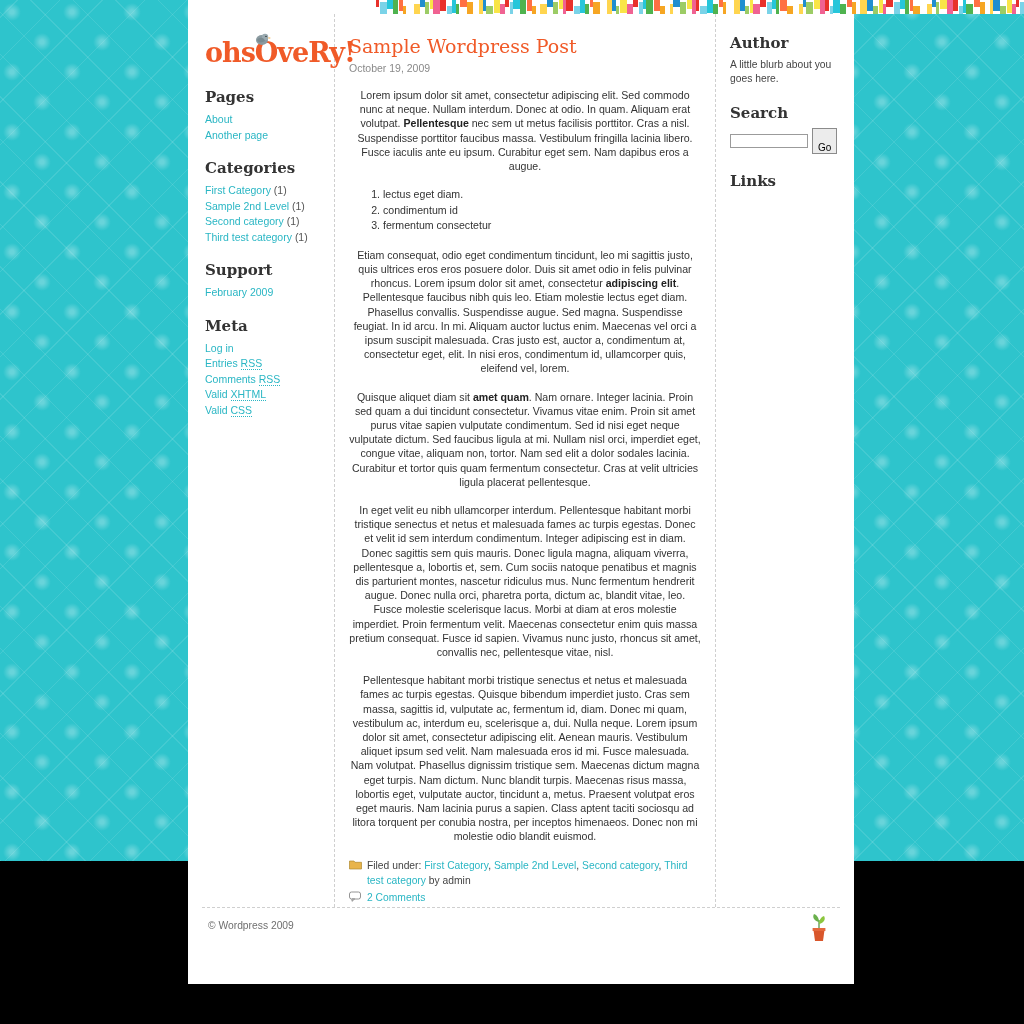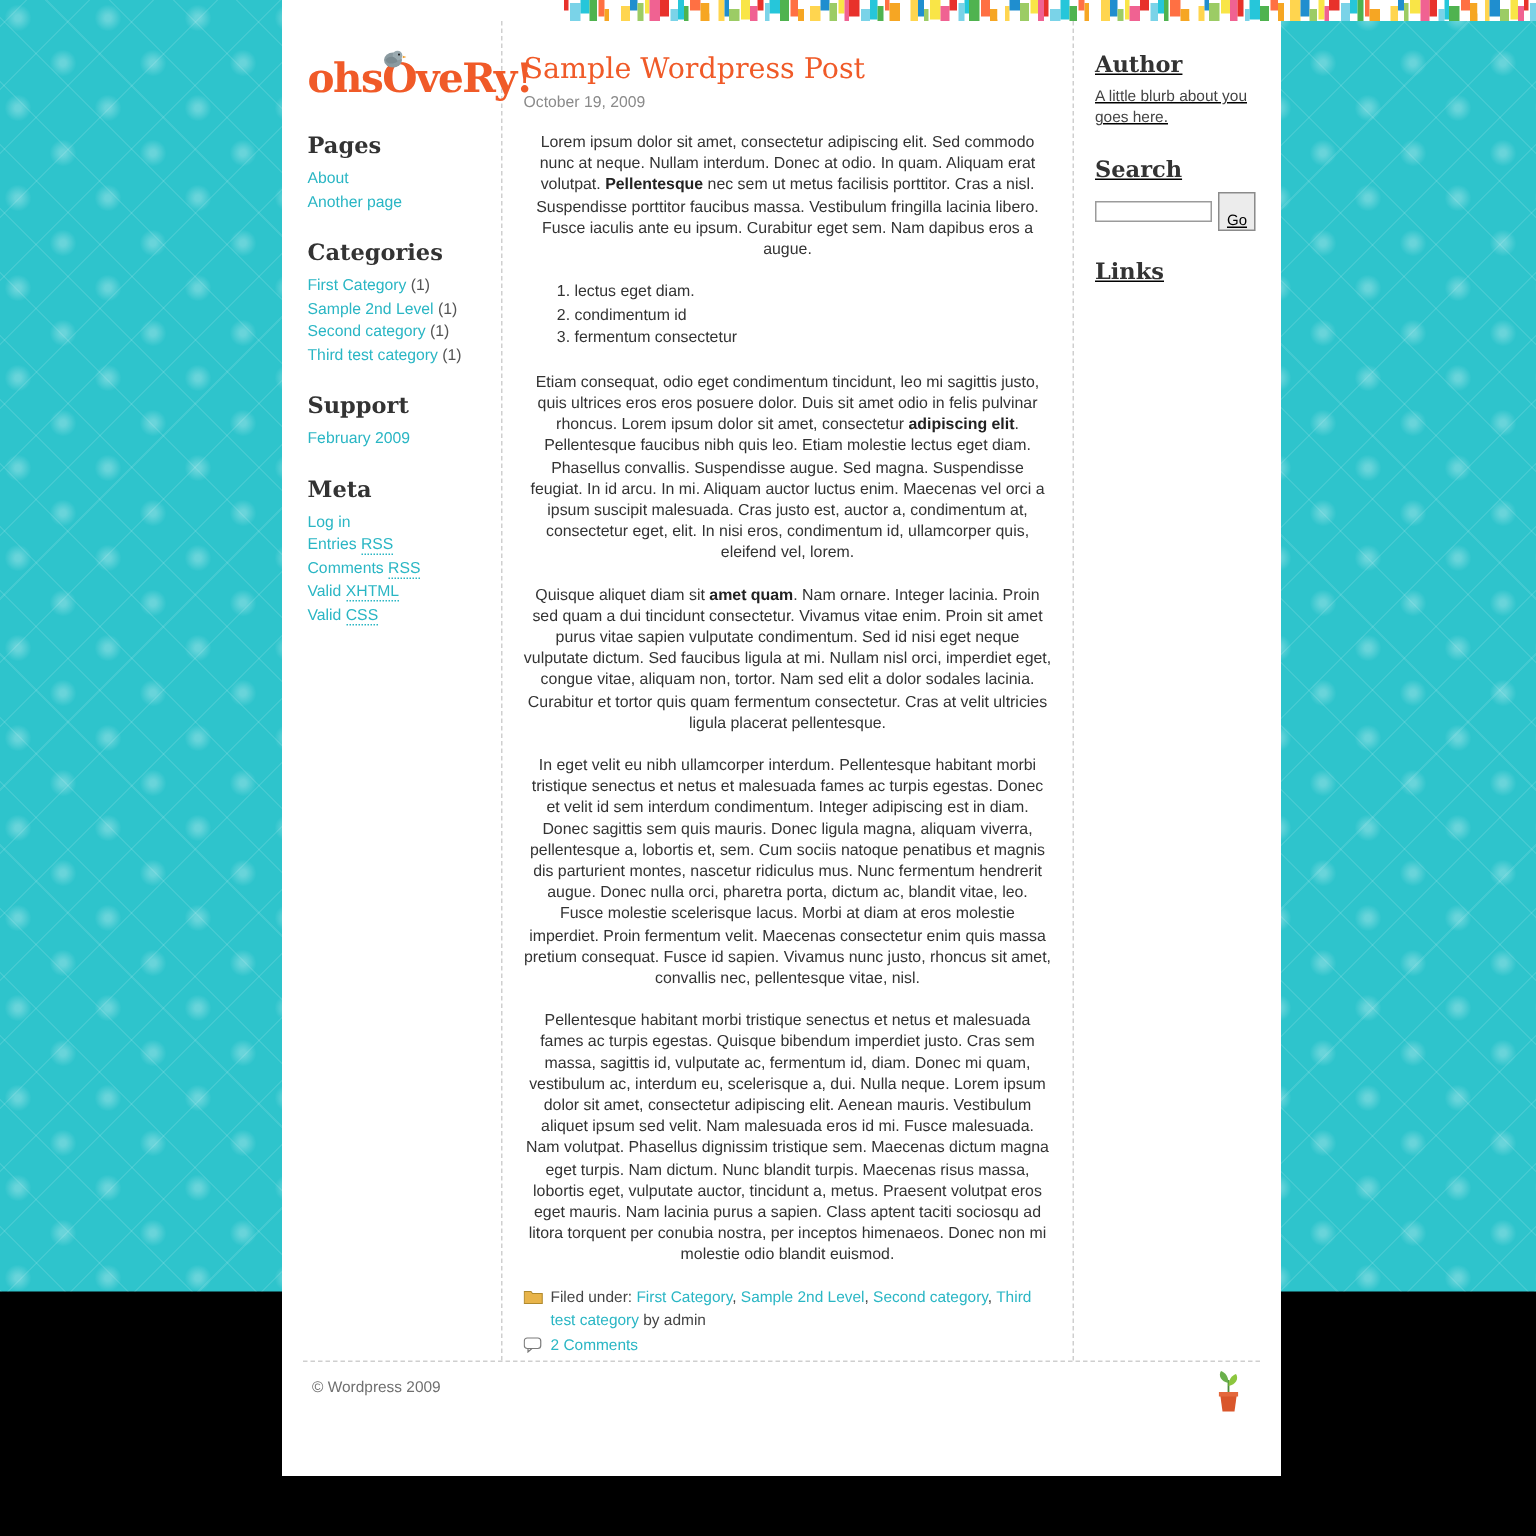--- a/index.html
+++ b/index.html
@@ -83,21 +83,20 @@
     padding: 12px 14px 0 14px;
     box-sizing: border-box;
     border-left: 1px dashed #cfcfcf;
     border-right: 1px dashed #cfcfcf;
     min-height: 790px;
   }
   .col-right {
     width: 137px;
     padding: 20px 0 0 14px;
     box-sizing: border-box;
-    text-decoration: underline;
   }
 
   
   .logo {
     position: relative;
     height: 46px;
     margin-bottom: 12px;
     text-align: center;
   }
   .logo-text {

